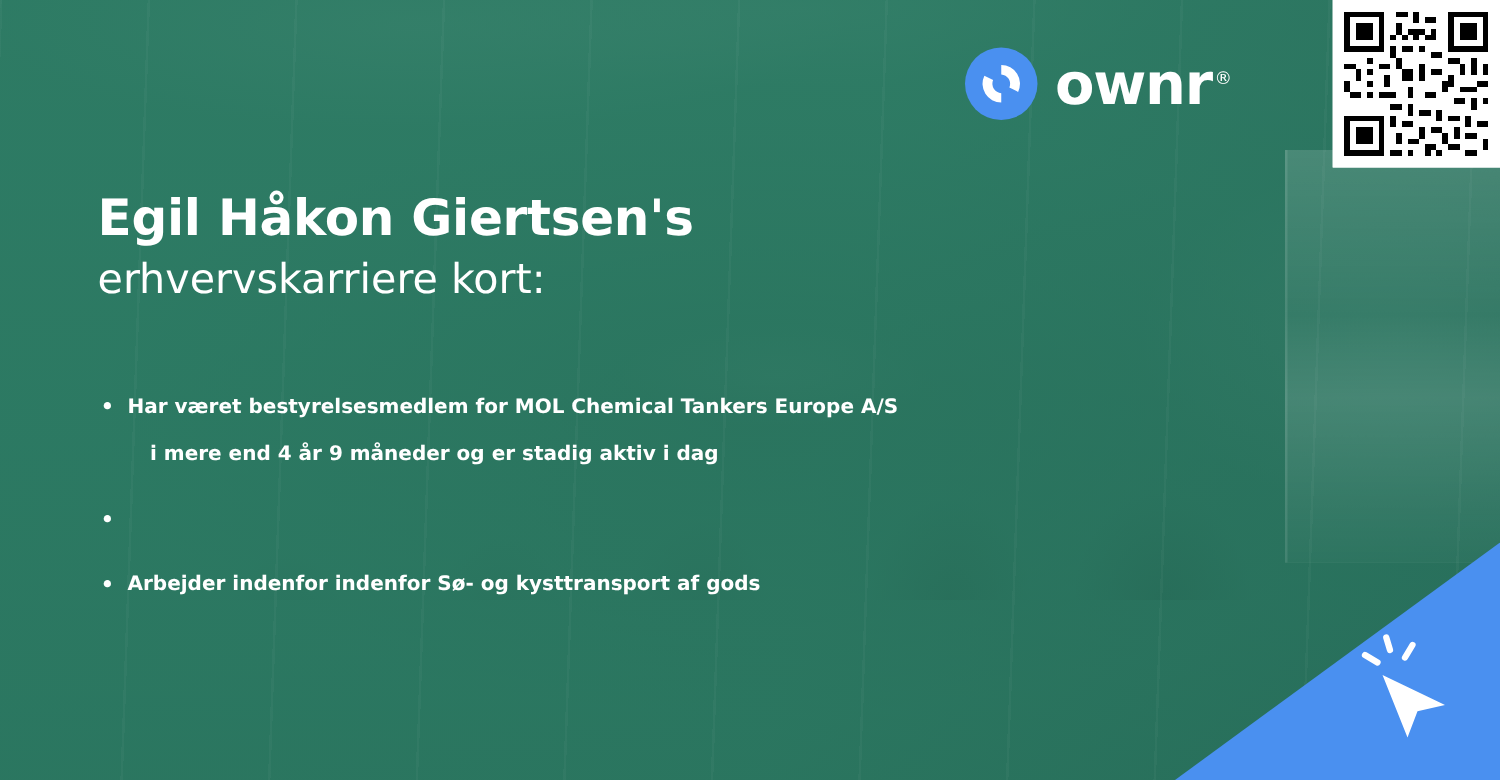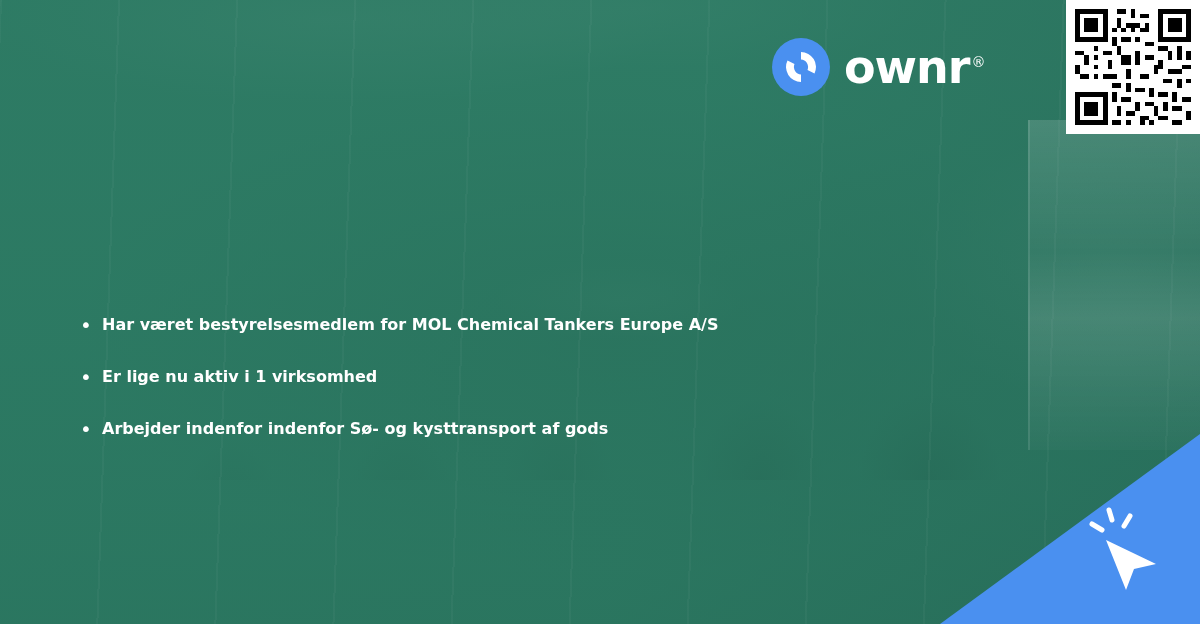--- a/index.html
+++ b/index.html
@@ -297,36 +297,36 @@
           <rect x="23" y="26" width="2" height="1"></rect>
         <rect x="10" y="26" width="2" height="1"></rect>
           <rect x="13" y="26" width="1" height="1"></rect>
         <rect x="16" y="26" width="1" height="1"></rect>
           <rect x="18" y="26" width="1" height="1"></rect>
       </g>
     </svg>
   </div>
 
   <div class="heading">
+    <div class="line1">Egil Håkon Giertsen's</div>
+    <div class="line2">erhvervskarriere kort:</div>
   </div>
 
   <div class="bullets">
 
     <div class="bullet">
       <span class="bullet-dot">•</span>
       <span class="bullet-text">
         <span>Har været bestyrelsesmedlem for MOL Chemical Tankers Europe A/S</span>
+        <span class="cont">i mere end 4 år 9 måneder og er stadig aktiv i dag</span>
       </span>
     </div>
 
     <div class="bullet">
       <span class="bullet-dot">•</span>
-      <span class="bullet-text">
-        <span>Er lige nu aktiv i 1 virksomhed</span>
-      </span>
     </div>
 
     <div class="bullet">
       <span class="bullet-dot">•</span>
       <span class="bullet-text">
         <span>Arbejder indenfor indenfor Sø- og kysttransport af gods</span>
       </span>
     </div>
 
   </div>

